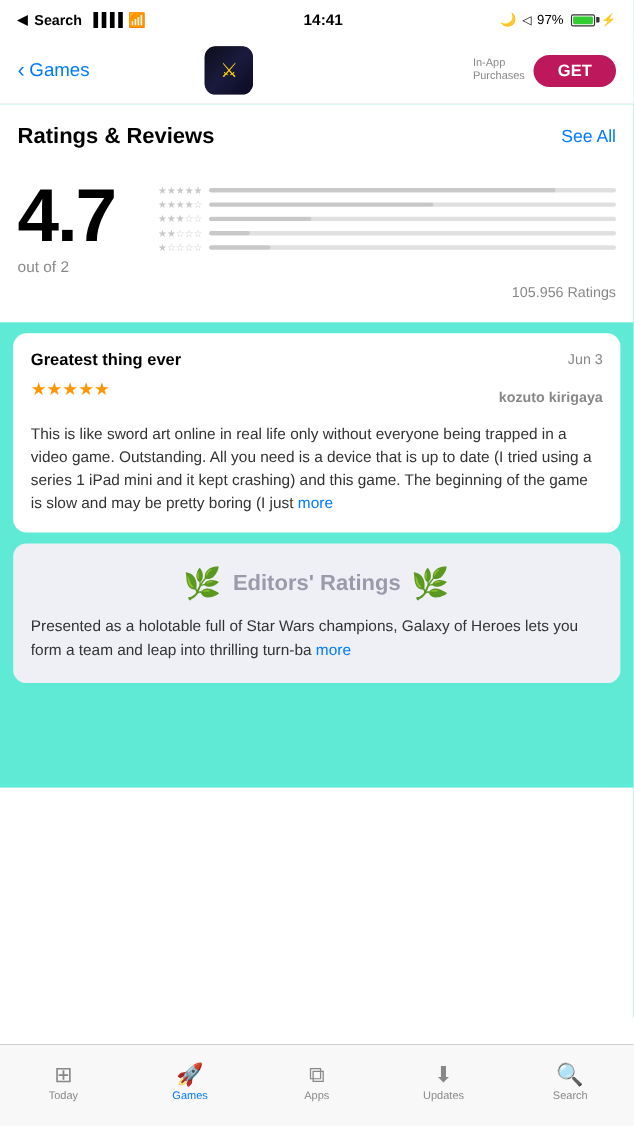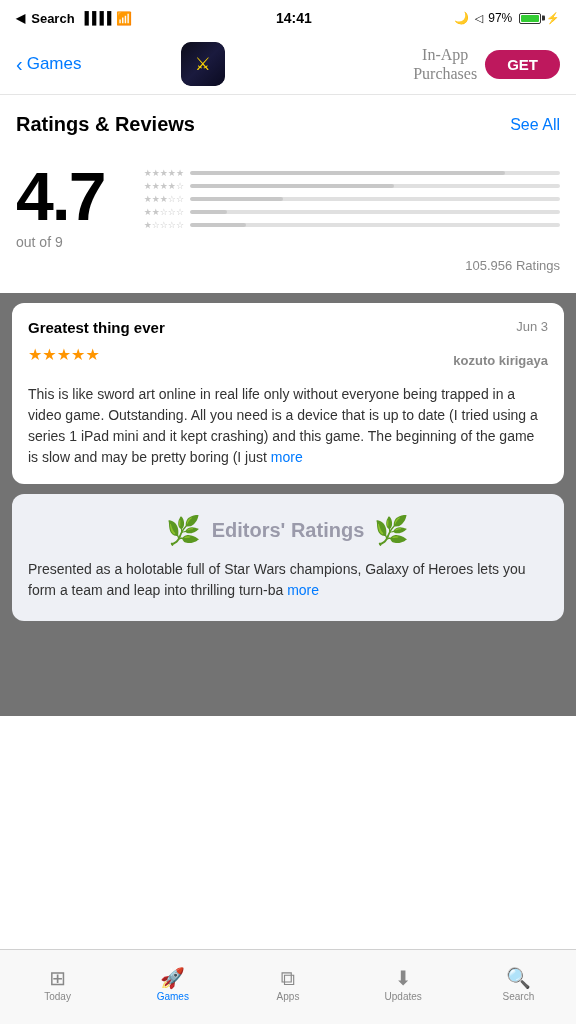--- a/index.html
+++ b/index.html
@@ -119,41 +119,40 @@
       color: #ffd700;
       font-size: 18px;
     }
     .nav-right {
       display: flex;
       align-items: center;
       gap: 8px;
       margin-left: auto;
     }
     .nav-in-app-text {
-      font-size: 16px;
-      color: #888;
-      text-align: center;
+      font-size: 10px;
+      color: #888;
+      text-align: left;
       line-height: 1.2;
-      font-family: Liberation Serif, serif;
     }
     .get-button {
       background: #be185d;
       color: #fff;
       border: none;
       border-radius: 16px;
       padding: 6px 22px;
       font-size: 15px;
       font-weight: 600;
       cursor: pointer;
     }
 
     
     .main-content {
       padding: 0;
-      background: #737373;
+      background: #5eead4;
     }
 
     
     .ratings-section {
       background: #fff;
       padding: 18px 16px 20px;
       margin-bottom: 10px;
     }
     .ratings-header {
       display: flex;
@@ -384,21 +383,21 @@
 <div class="main-content">
 
   <div class="ratings-section">
     <div class="ratings-header">
       <span class="ratings-title">Ratings &amp; Reviews</span>
       <span class="see-all-link">See All</span>
     </div>
     <div class="ratings-content">
       <div class="big-rating">
         <span class="big-number">4.7</span>
-        <span class="out-of">out of 9</span>
+        <span class="out-of">out of 2</span>
       </div>
       <div class="stars-bars">
         <div class="star-row">
           <span class="star-icons">★★★★★</span>
           <div class="bar-bg">
             <div class="bar-fill" style="width:85%"></div>
           </div>
         </div>
         <div class="star-row">
           <span class="star-icons">★★★★☆</span>

